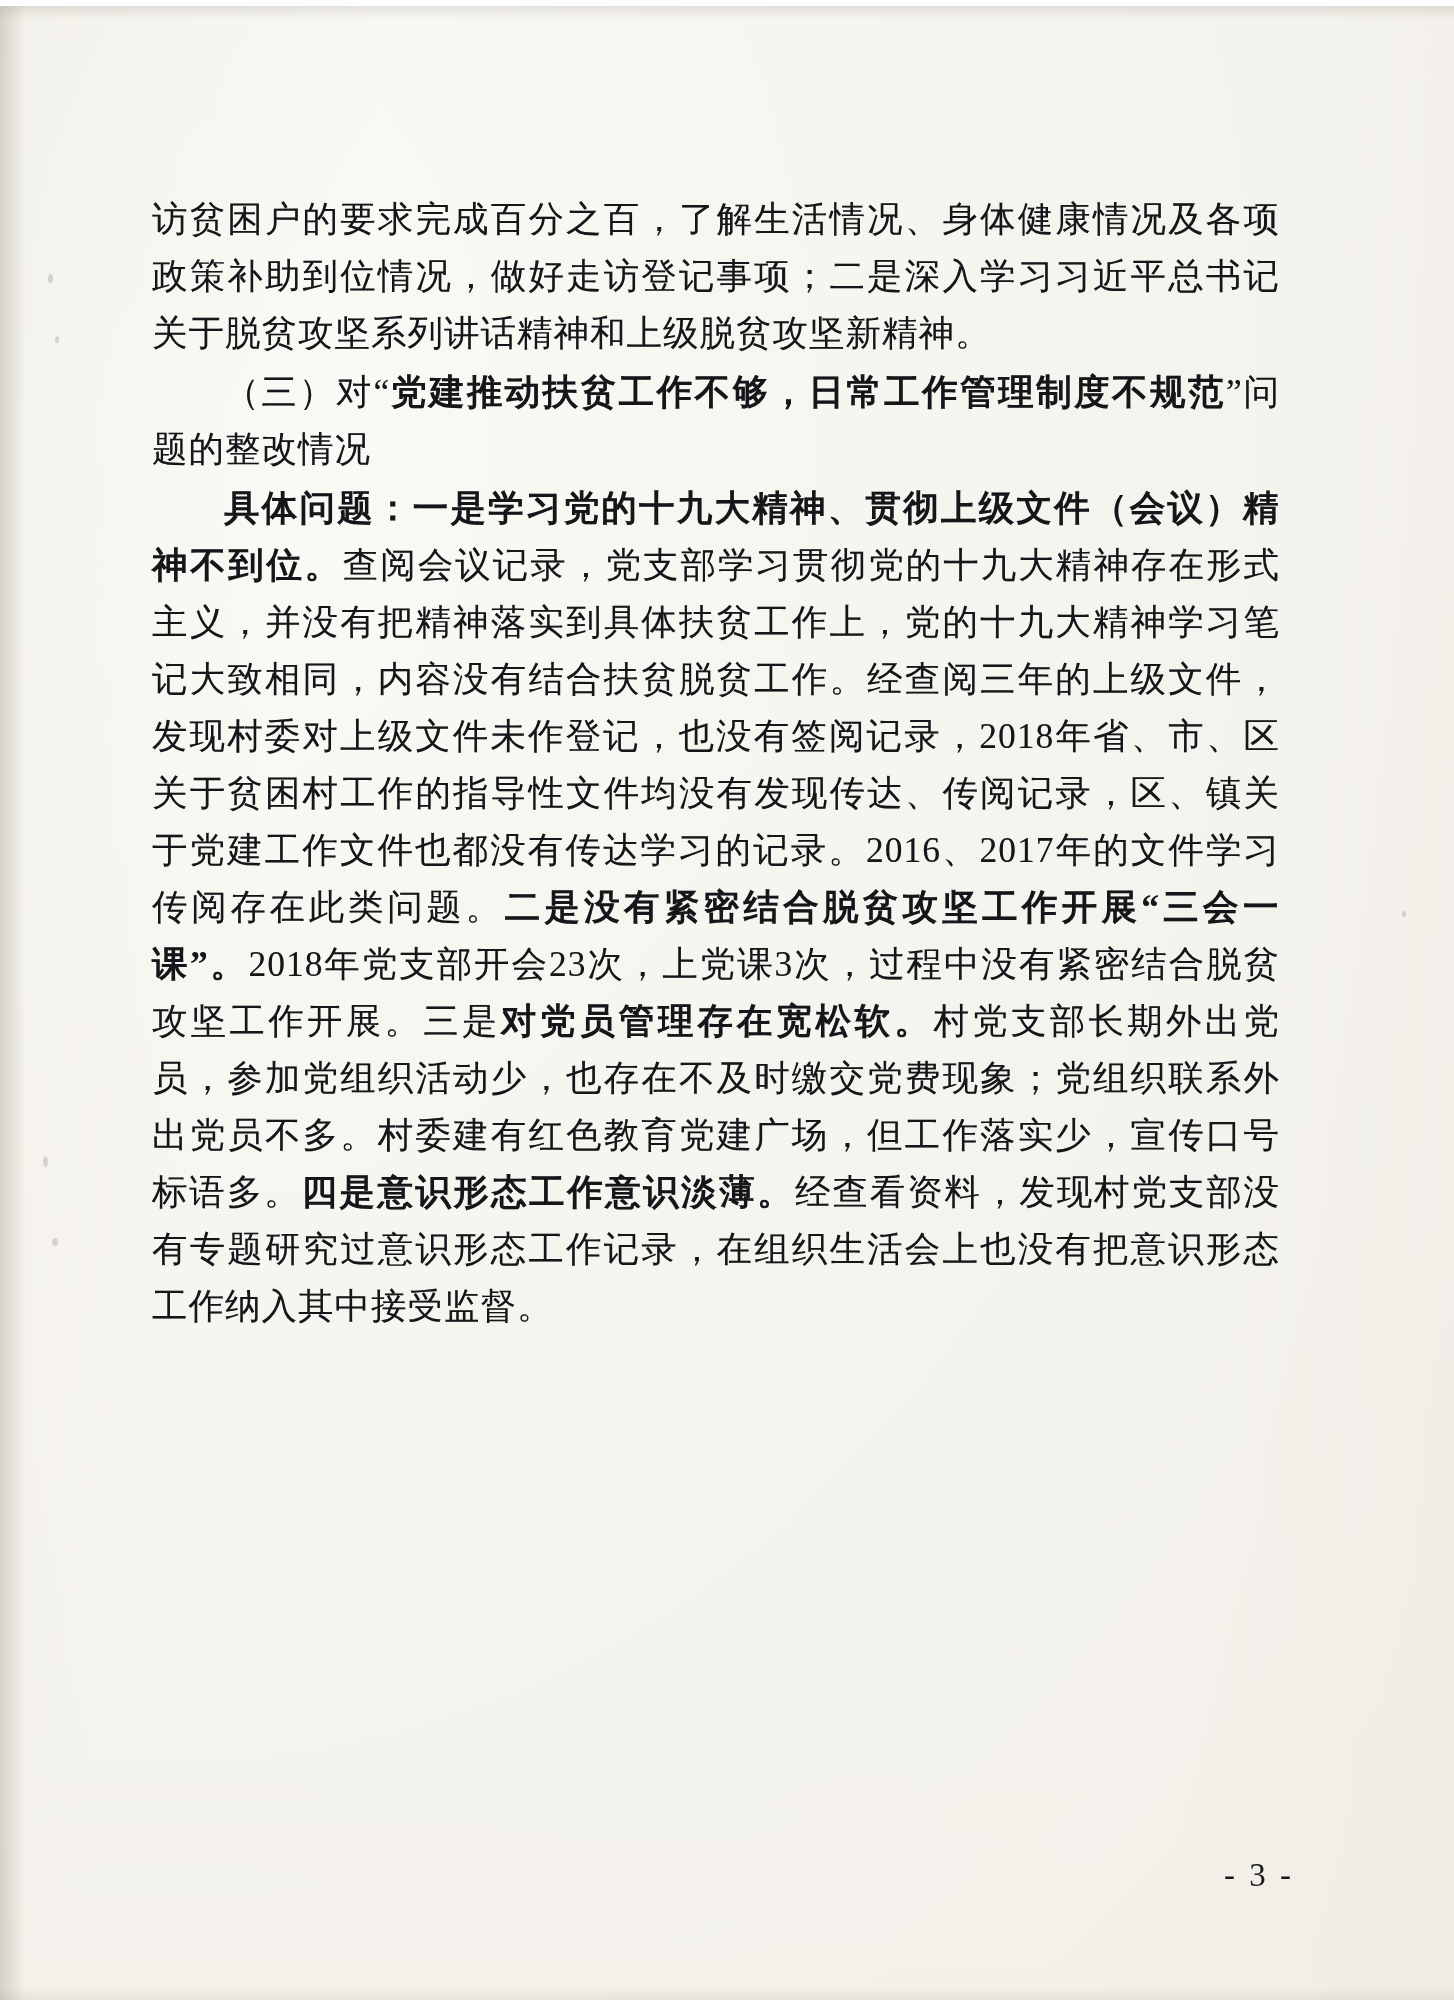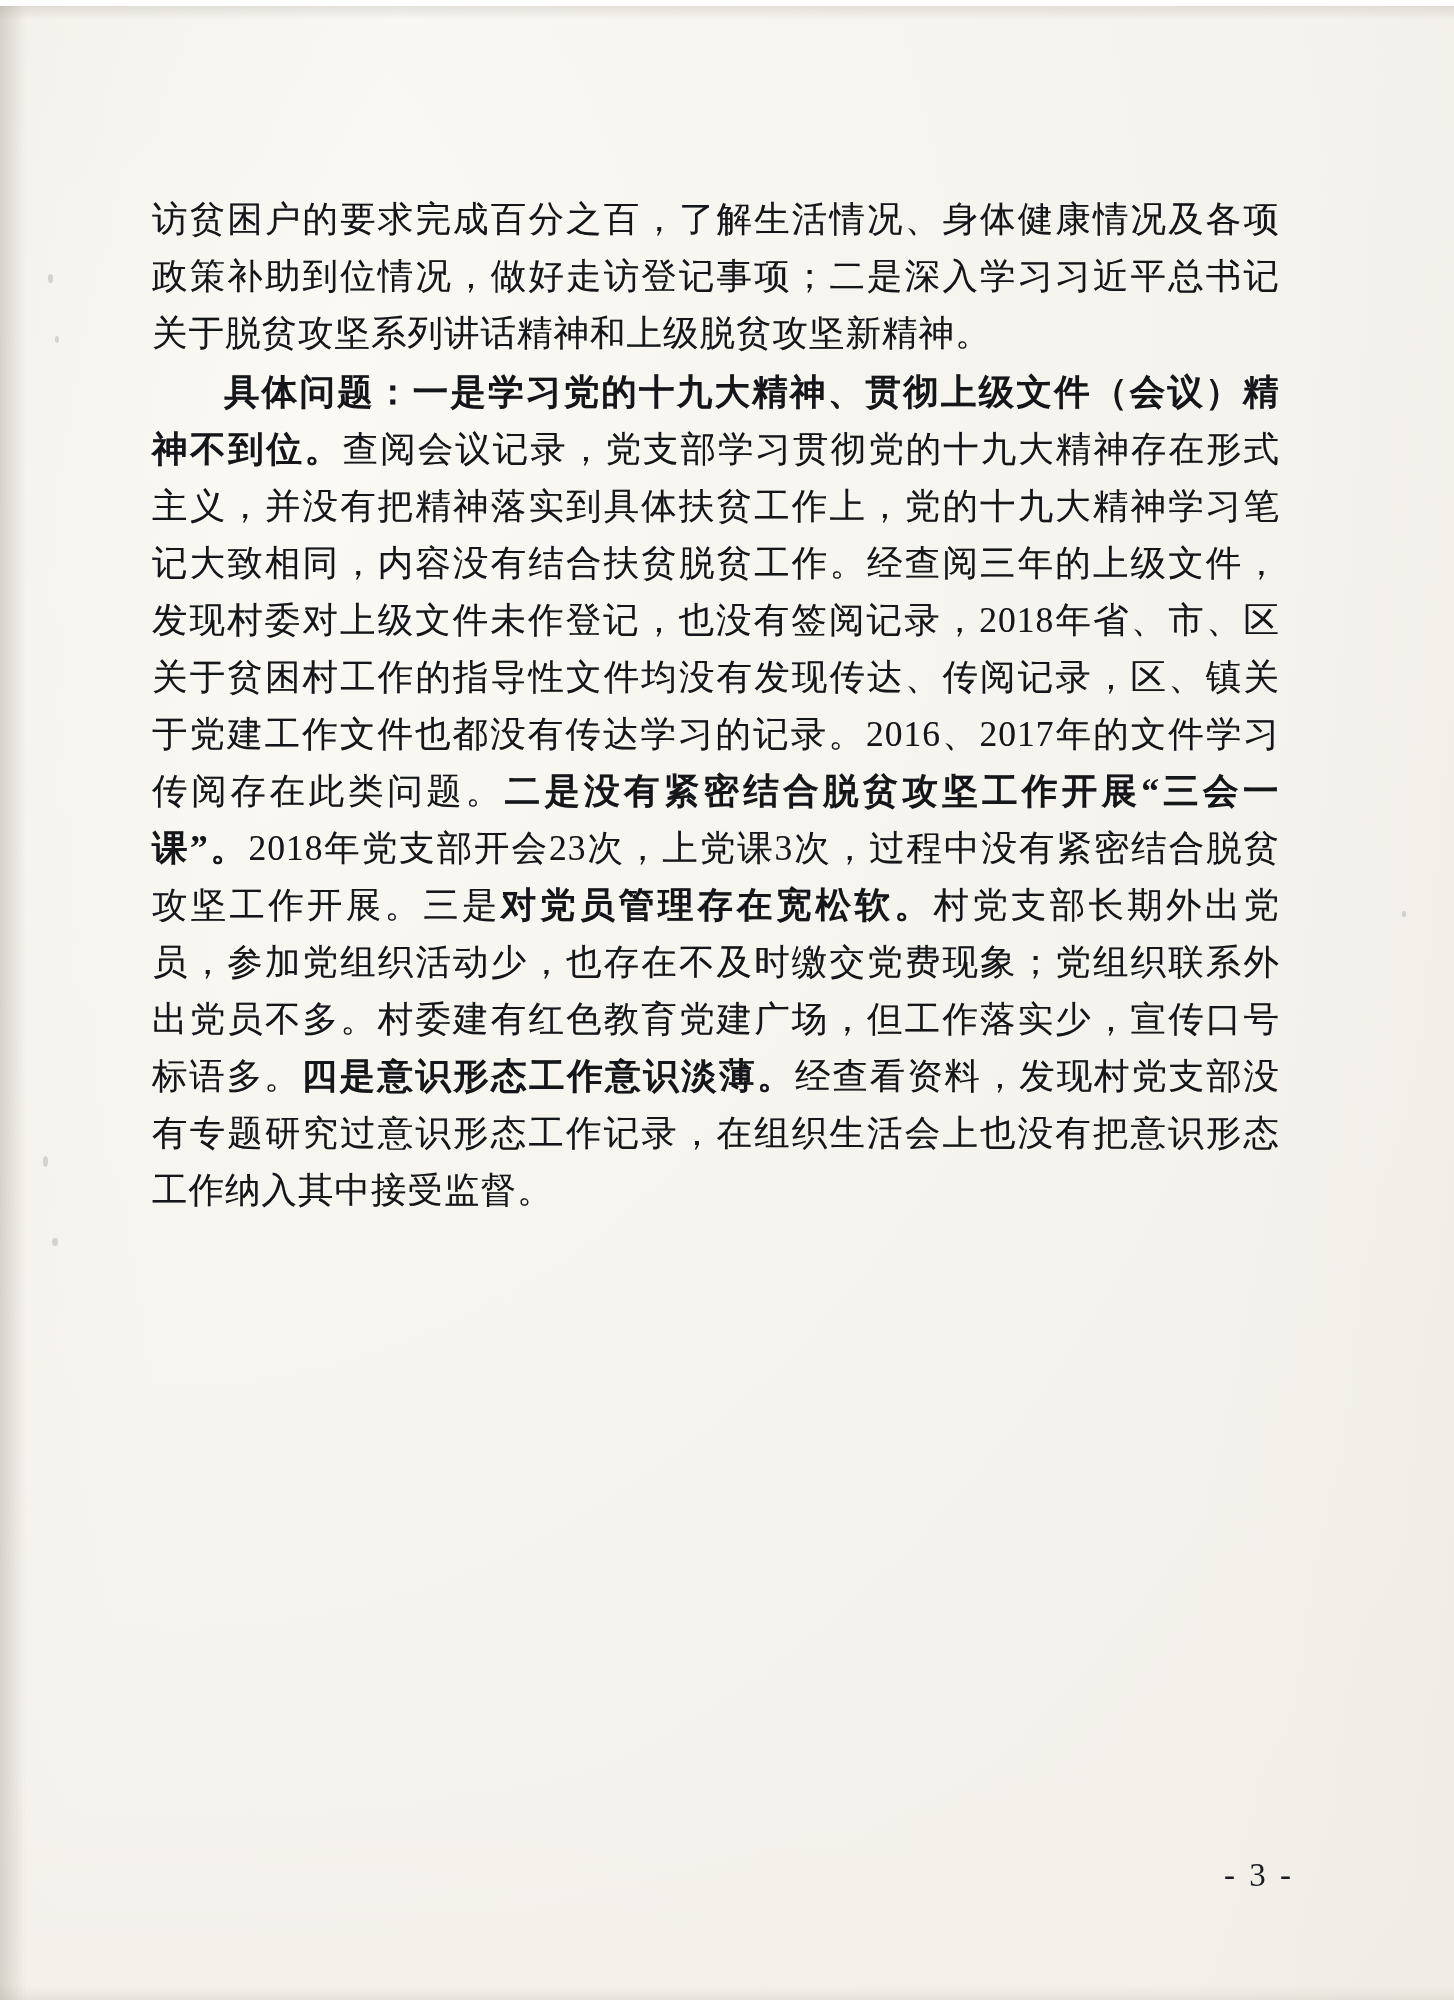--- a/index.html
+++ b/index.html
@@ -107,17 +107,18 @@
   <div class="edge-shadow-bottom"></div>
 
   <div class="speck" style="left:48px; top:268px; width:5px; height:9px;"></div>
   <div class="speck" style="left:55px; top:330px; width:4px; height:7px;"></div>
   <div class="speck" style="left:43px; top:1150px; width:5px; height:11px;"></div>
   <div class="speck" style="left:52px; top:1232px; width:6px; height:8px;"></div>
   <div class="speck" style="left:1402px; top:905px; width:4px; height:6px;"></div>
 
   <div class="content blur-soft">
     <p class="para" id="p1"><span>访贫困户的要求完成百分之百，了解生活情况、身体健康情况及各项政策补助到位情况，做好走访登记事项；二是深入学习习近平总书记关于脱贫攻坚系列讲话精神和上级脱贫攻坚新精神。</span></p>
+    <p class="para indent" id="p2"><span>（三）对“</span><span class="bold">党建推动扶贫工作不够，日常工作管理制度不规范</span><span>”问题的整改情况</span></p>
     <p class="para indent" id="p3"><span class="bold">具体问题：一是学习党的十九大精神、贯彻上级文件（会议）精神不到位。</span><span>查阅会议记录，党支部学习贯彻党的十九大精神存在形式主义，并没有把精神落实到具体扶贫工作上，党的十九大精神学习笔记大致相同，内容没有结合扶贫脱贫工作。经查阅三年的上级文件，发现村委对上级文件未作登记，也没有签阅记录，2018年省、市、区关于贫困村工作的指导性文件均没有发现传达、传阅记录，区、镇关于党建工作文件也都没有传达学习的记录。2016、2017年的文件学习传阅存在此类问题。</span><span class="bold">二是没有紧密结合脱贫攻坚工作开展“三会一课”。</span><span>2018年党支部开会23次，上党课3次，过程中没有紧密结合脱贫攻坚工作开展。三是</span><span class="bold">对党员管理存在宽松软。</span><span>村党支部长期外出党员，参加党组织活动少，也存在不及时缴交党费现象；党组织联系外出党员不多。村委建有红色教育党建广场，但工作落实少，宣传口号标语多。</span><span class="bold">四是意识形态工作意识淡薄。</span><span>经查看资料，发现村党支部没有专题研究过意识形态工作记录，在组织生活会上也没有把意识形态工作纳入其中接受监督。</span></p>
   </div>
 
   <div class="page-number">- 3 -</div>
 </div>
 
 </body></html>

